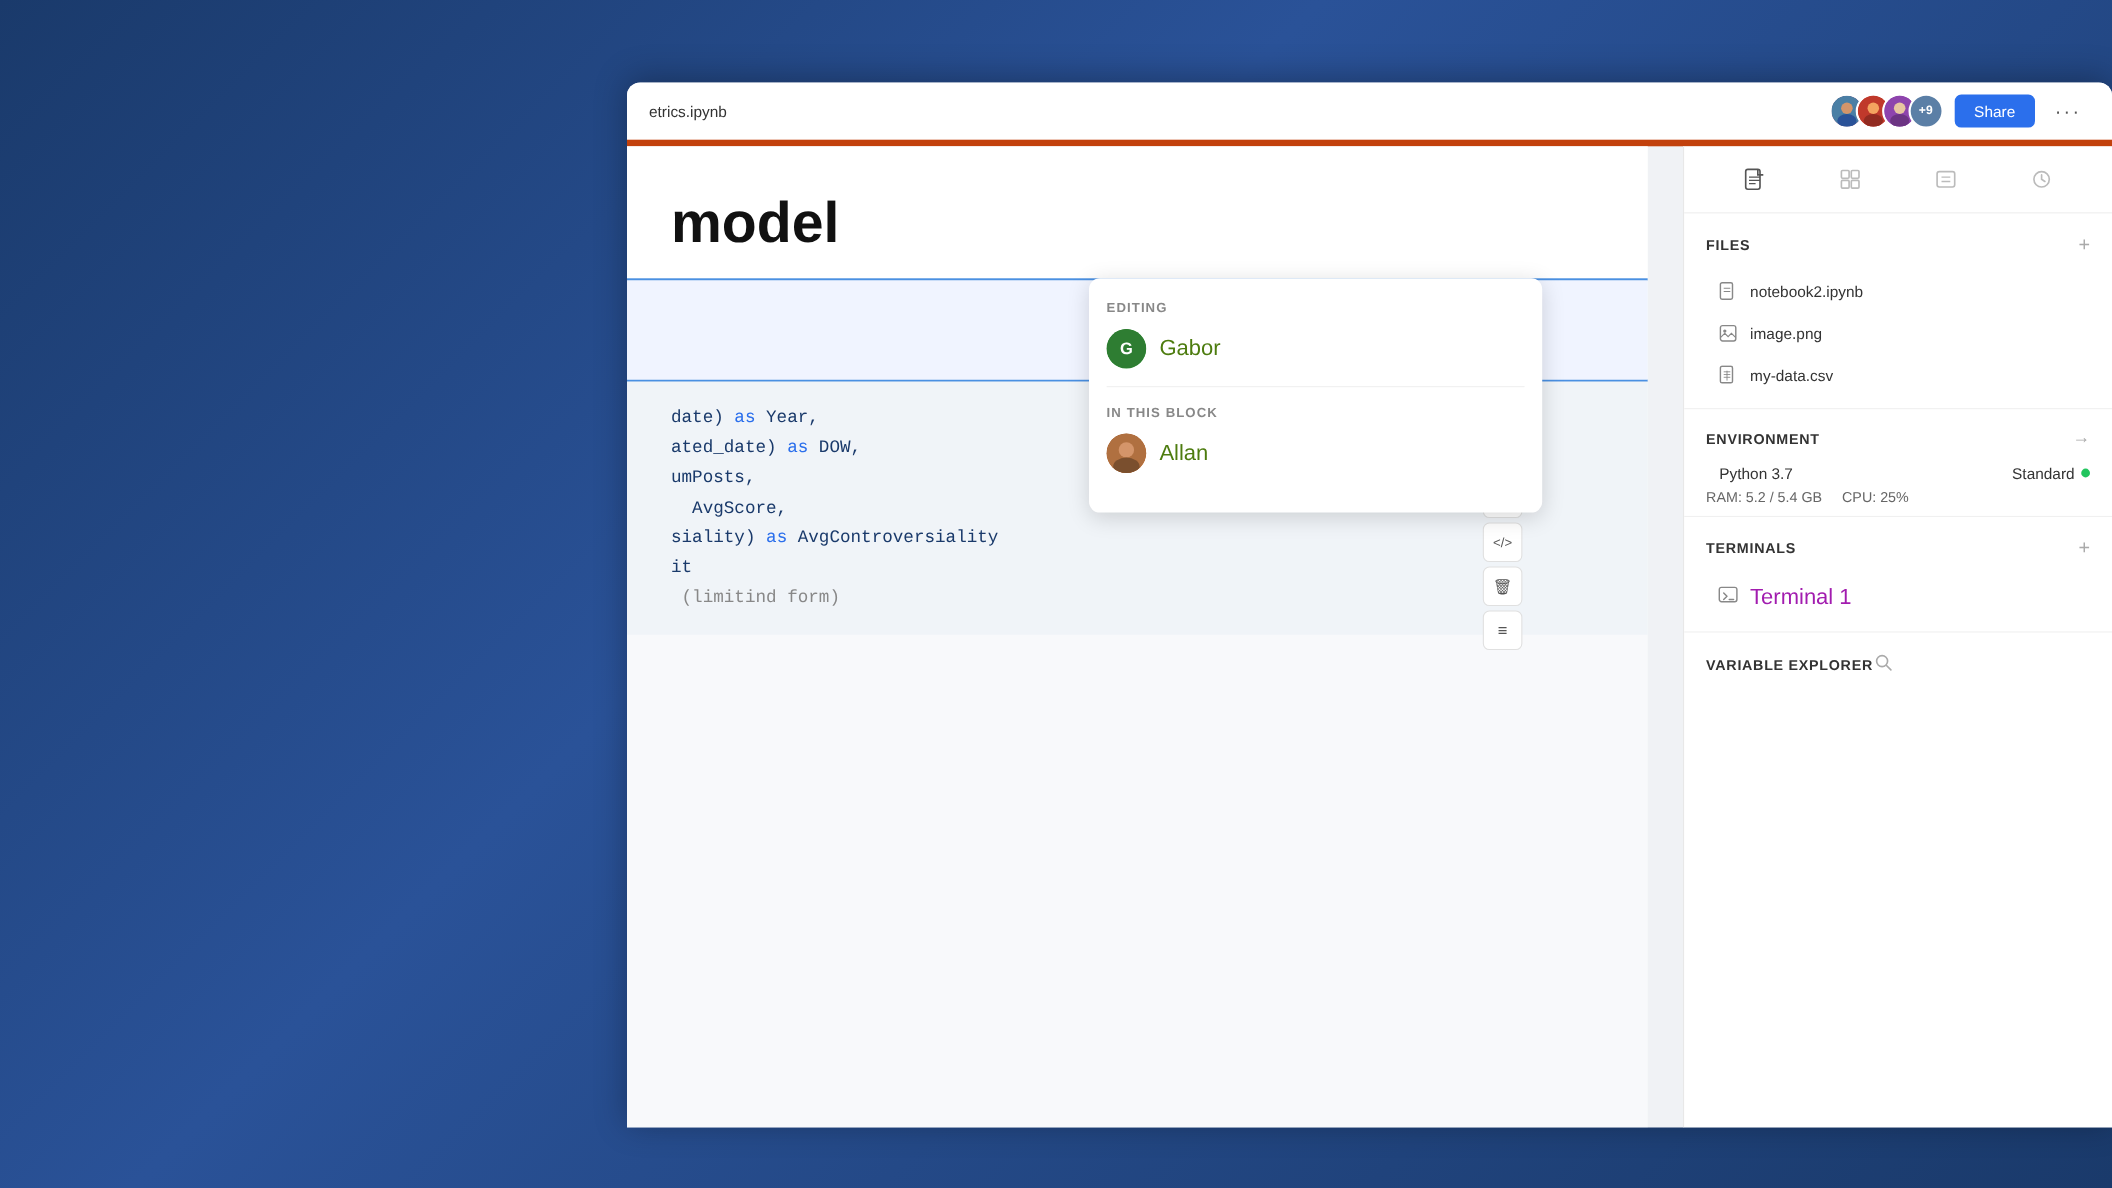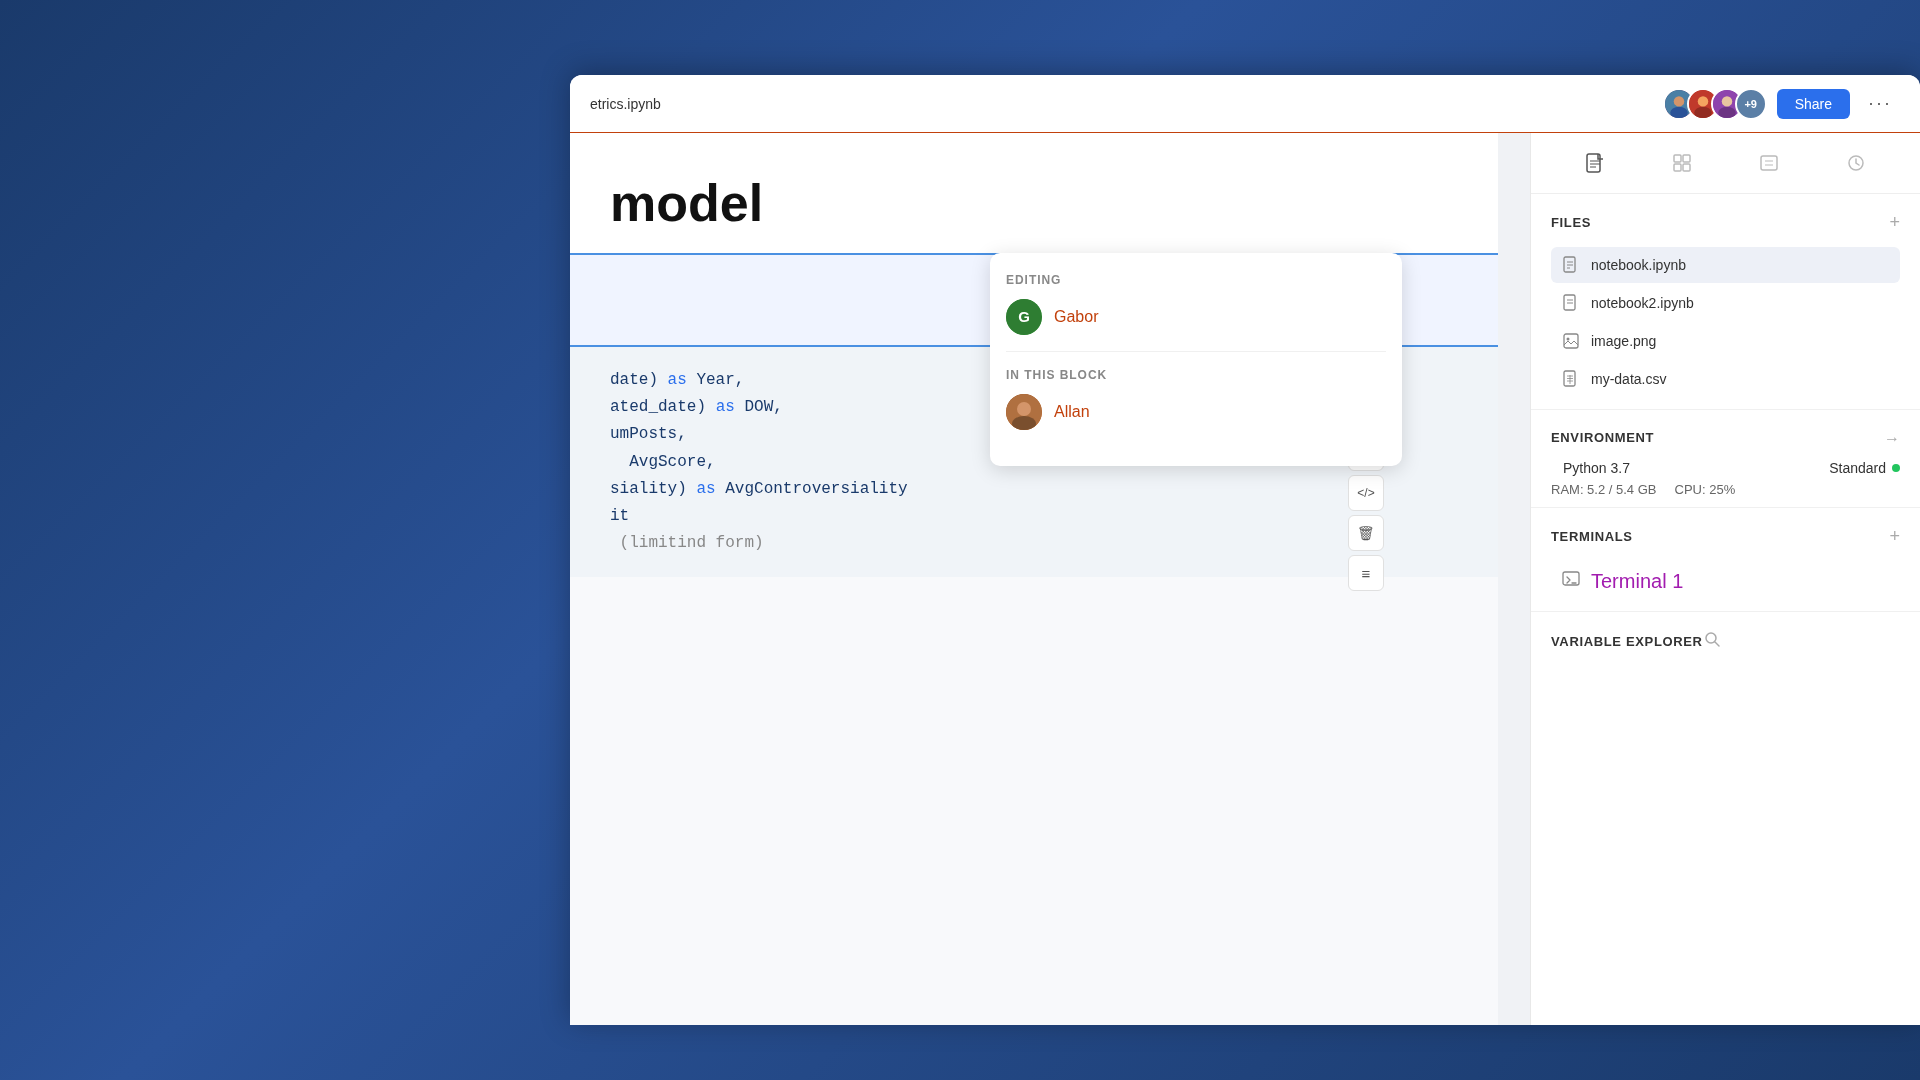--- a/index.html
+++ b/index.html
@@ -26,21 +26,21 @@
       box-shadow: 0 -4px 30px rgba(0,0,0,0.3);
     }
 
     
     .header {
       background: #ffffff;
       height: 58px;
       display: flex;
       align-items: center;
       padding: 0 20px;
-      border-bottom: 1px solid #c2410c;
+      border-bottom: 6px solid #c2410c;
       flex-shrink: 0;
     }
 
     .header-title {
       font-size: 14px;
       color: #333;
       font-weight: 400;
     }
 
     .header-right {
@@ -180,23 +180,23 @@
       display: flex;
       align-items: center;
       justify-content: center;
       font-size: 14px;
       font-weight: 700;
       color: white;
       overflow: hidden;
     }
 
     .popup-user-name {
-      font-size: 16px;
+      font-size: 20px;
       font-weight: 500;
-      color: #c2410c;
+      color: #4d7c0f;
     }
 
     .popup-divider {
       border: none;
       border-top: 1px solid #f0f0f0;
       margin: 4px 0 16px 0;
     }
 
     
     .cell-toolbar {
@@ -578,31 +578,20 @@
           </svg>
         </div>
       </div>
 
       <div class="panel-section">
         <div class="section-header">
           <span class="section-title">FILES</span>
           <span class="section-action">+</span>
         </div>
 
-        <div class="file-item active">
-          <div class="file-icon">
-            <svg width="18" height="18" viewBox="0 0 18 18" fill="none">
-              <rect x="2" y="1" width="11" height="15" rx="1.5" stroke="#888" stroke-width="1.3"></rect>
-              <line x1="5" y1="6" x2="11" y2="6" stroke="#888" stroke-width="1"></line>
-              <line x1="5" y1="9" x2="11" y2="9" stroke="#888" stroke-width="1"></line>
-              <line x1="5" y1="12" x2="8" y2="12" stroke="#888" stroke-width="1"></line>
-            </svg>
-          </div>
-          <span class="file-name">notebook.ipynb</span>
-        </div>
 
         <div class="file-item">
           <div class="file-icon">
             <svg width="18" height="18" viewBox="0 0 18 18" fill="none">
               <rect x="2" y="1" width="11" height="15" rx="1.5" stroke="#888" stroke-width="1.3"></rect>
               <line x1="5" y1="6" x2="11" y2="6" stroke="#888" stroke-width="1"></line>
               <line x1="5" y1="9" x2="11" y2="9" stroke="#888" stroke-width="1"></line>
             </svg>
           </div>
           <span class="file-name">notebook2.ipynb</span>

